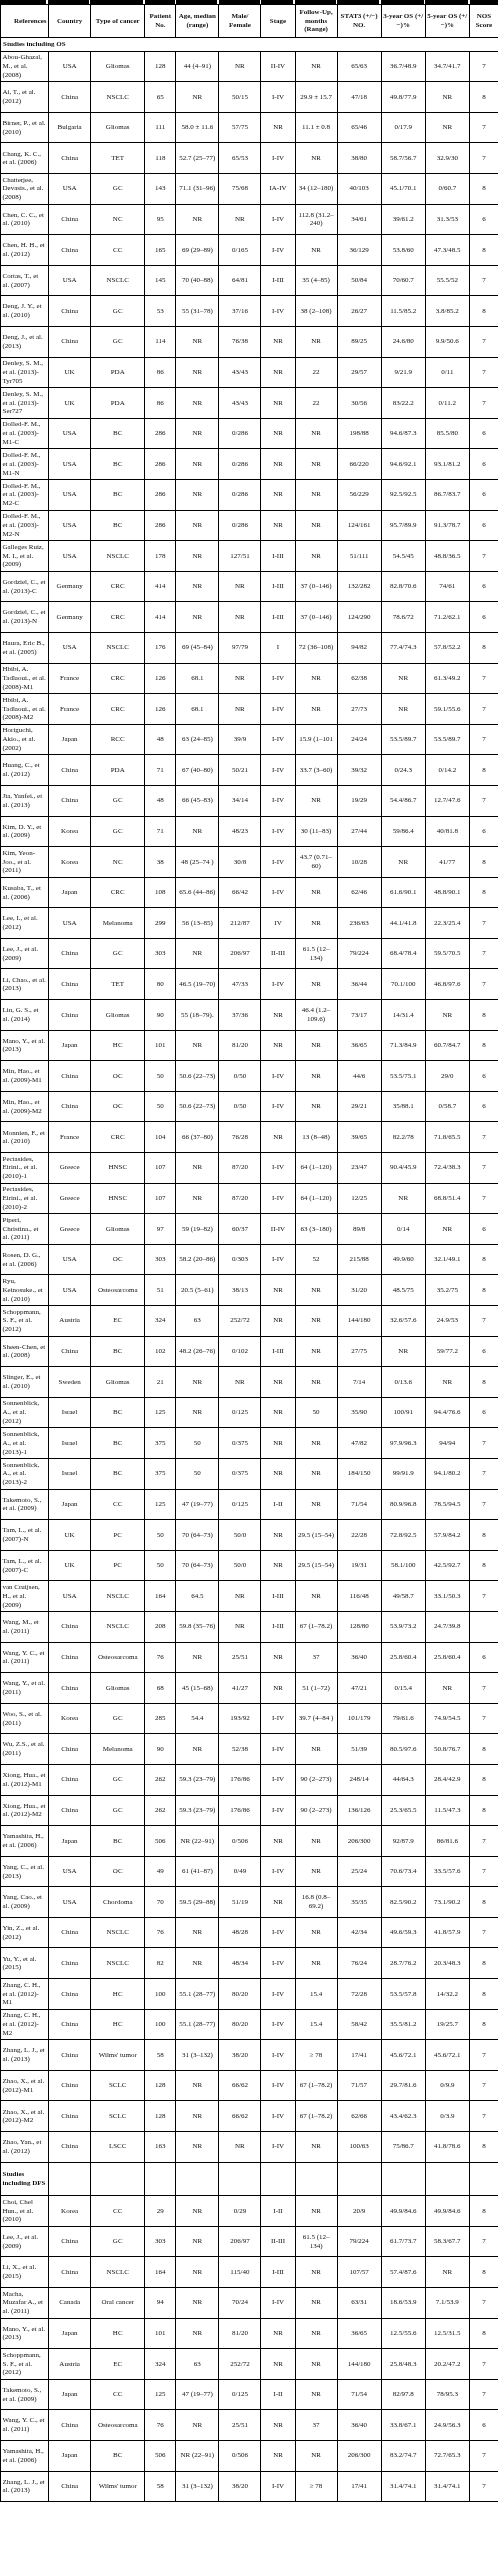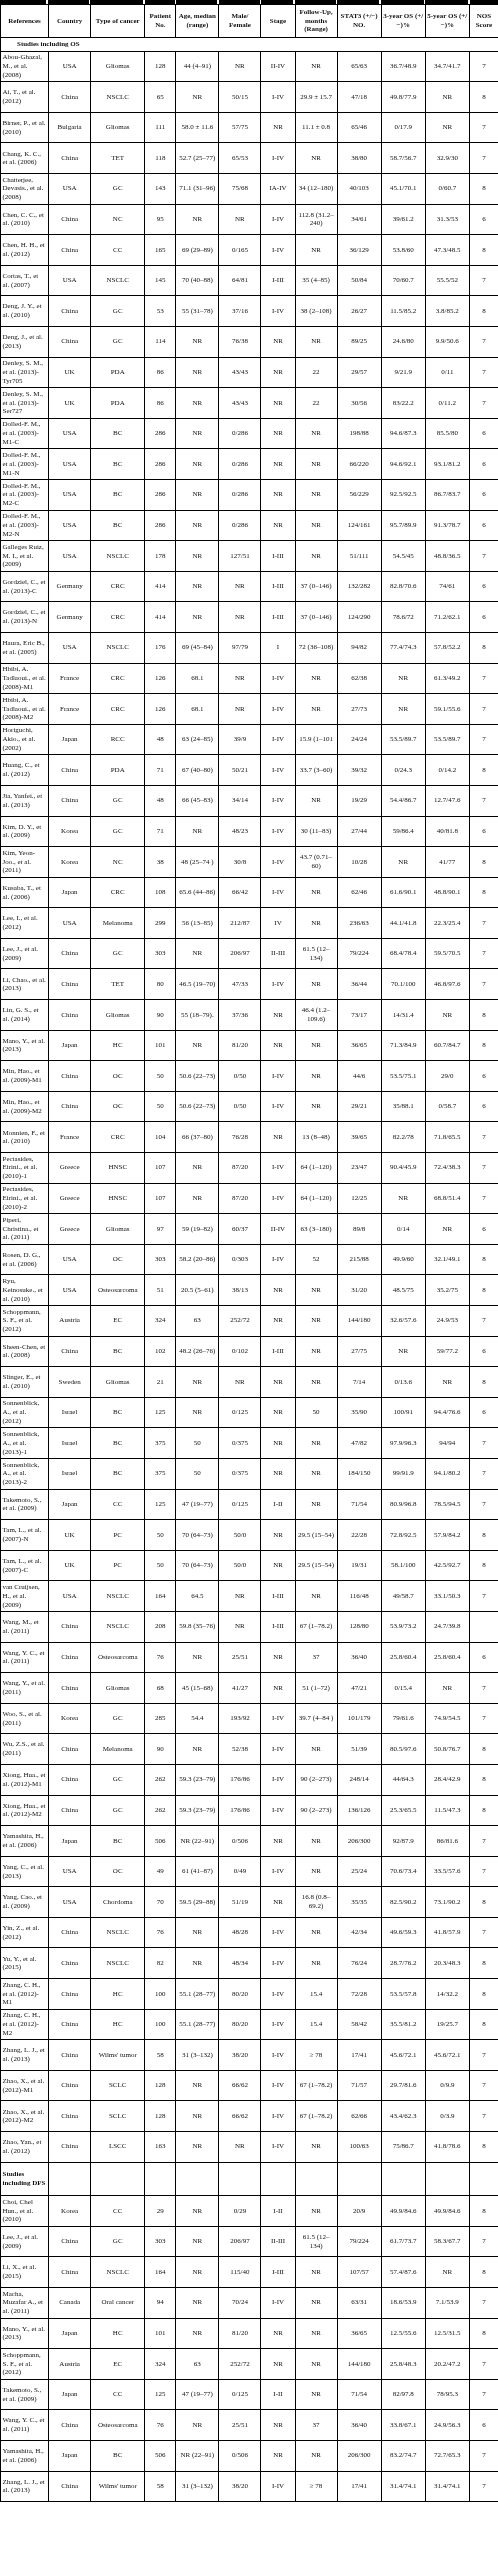--- a/index.html
+++ b/index.html
@@ -3,24 +3,24 @@
 <meta charset="utf-8">
 <style>
   html,body{margin:0;padding:0;background:#ffffff;}
   .page{width:499px;background:#ffffff;font-family:"Liberation Serif","DejaVu Serif",serif;color:#111;}
   .top-strip{display:flex;height:3.8px;background:#fff;}
   .top-strip .seg{background:#000;height:3.8px;margin-right:1.5px;}
   .top-strip .seg:last-child{margin-right:0;}
   table.studies{border-collapse:collapse;table-layout:fixed;width:499px;border:1.5px solid #000;}
   th,td{border:0.8px solid #000;font-size:7px;line-height:1.25;padding:0.8px 1.5px;vertical-align:middle;text-align:center;word-wrap:break-word;}
   thead th{font-weight:bold;border-bottom:1.5px solid #000;height:31px;background:#fff;}
-  thead th:first-child{text-align:center;}
+  thead th:first-child{text-align:right;}
   td.ref{text-align:left;}
   tr.data td{height:28px;}
-  tr.section-full td{font-weight:bold;text-align:left;height:10.7px;border-top:1.5px solid #000;border-bottom:1.5px solid #000;padding-left:16px;}
+  tr.section-full td{font-weight:bold;text-align:left;height:10.7px;border-top:1.5px solid #000;border-bottom:1.5px solid #000;padding-left:2px;}
   tr.section-first td{height:31px;}
   tr.section-first td.lbl{font-weight:bold;text-align:left;}
 </style>
 </head>
 <body>
 
 <div class="page">
   <div class="top-strip">
       <div class="seg" style="width: 46px;"></div>
       <div class="seg" style="width: 41px;"></div>

